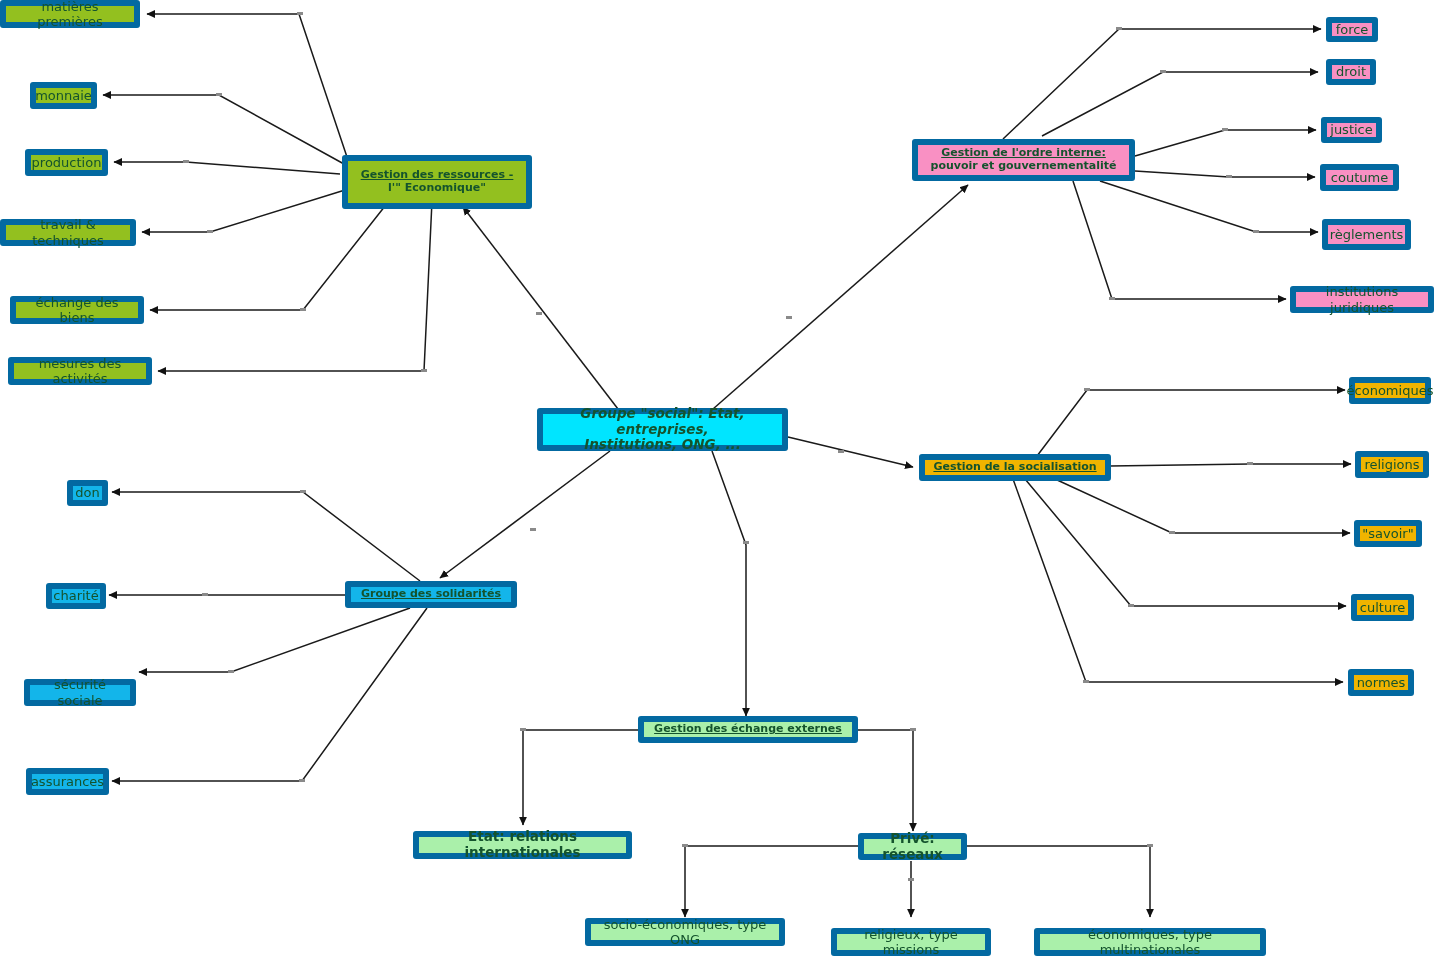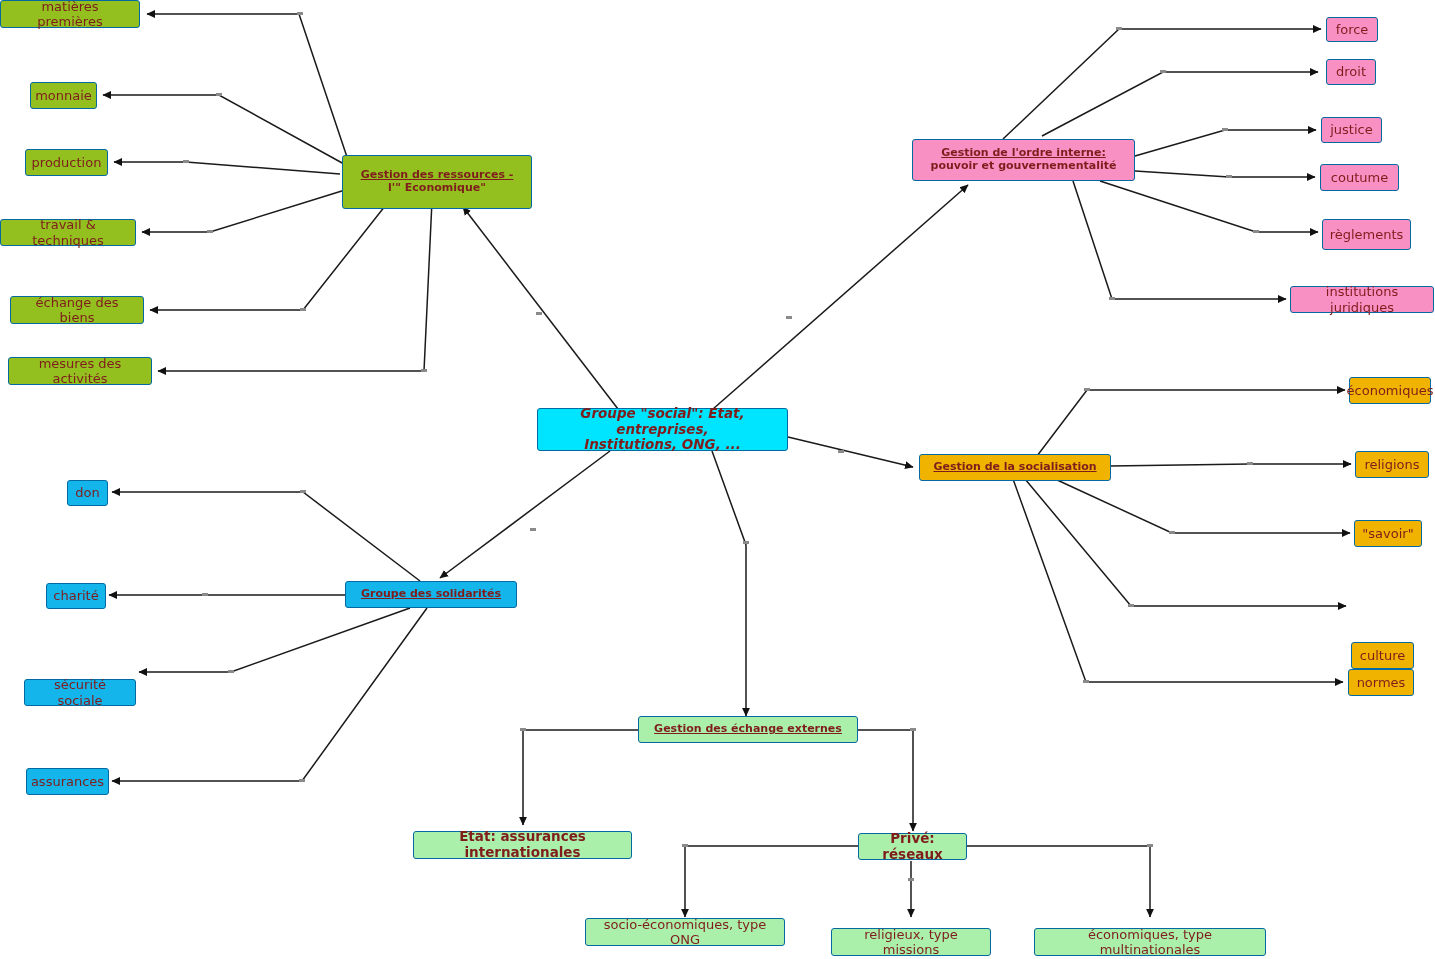--- a/index.html
+++ b/index.html
@@ -1,21 +1,21 @@
 <!DOCTYPE html>
 <html><head>
 <meta charset="utf-8">
 <style>
   html,body{margin:0;padding:0;background:#ffffff;}
   body{font-family:"DejaVu Sans","Liberation Sans",sans-serif;}
   #canvas{position:relative;width:1435px;height:959px;overflow:hidden;background:#fff;}
   svg#edges{position:absolute;left:0;top:0;width:1435px;height:959px;pointer-events:none;}
-  .node{position:absolute;box-sizing:border-box;border:1px solid #0369a1;border-radius:3px;
+  .node{position:absolute;box-sizing:border-box;border:6px solid #0369a1;border-radius:3px;
         display:flex;align-items:center;justify-content:center;text-align:center;
-        color:#7f1d1d;line-height:1.18;padding:3px 8px;}
+        color:#14532d;line-height:1.18;padding:3px 8px;}
   .leaf{font-size:13px;font-weight:400;}
   .hub{font-size:11px;font-weight:bold;}
   .hub .ul{text-decoration:underline;}
   .center{font-size:13.5px;font-weight:bold;font-style:italic;}
   .sub{font-size:13.5px;font-weight:bold;}
   .c-green{background:#93c01f;}
   .c-pink{background:#f990c3;}
   .c-orange{background:#f0b400;}
   .c-cyan{background:#00e5ff;}
   .c-blue{background:#13b5ea;}
@@ -133,36 +133,36 @@
     <span><span>Groupe "social": Etat, entreprises,</span><br><span>Institutions, ONG, ...</span></span>
   </div>
 
   <div class="node hub c-orange" style="left:919px;top:454px;width:192px;height:27px;">
     <span class="ul">Gestion de la socialisation</span>
   </div>
 
   <div class="node leaf c-orange" style="left:1349px;top:377px;width:82px;height:27px;">économiques</div>
   <div class="node leaf c-orange" style="left:1355px;top:451px;width:74px;height:27px;">religions</div>
   <div class="node leaf c-orange" style="left:1354px;top:520px;width:68px;height:27px;">"savoir"</div>
-  <div class="node leaf c-orange" style="left:1351px;top:594px;width:63px;height:27px;margin-top:48px;">culture</div>
+  <div class="node leaf c-orange" style="left:1351px;top:594px;width:63px;height:27px;">culture</div>
   <div class="node leaf c-orange" style="left:1348px;top:669px;width:66px;height:27px;">normes</div>
 
   <div class="node hub c-blue" style="left:345px;top:581px;width:172px;height:27px;">
     <span class="ul">Groupe des solidarités</span>
   </div>
 
   <div class="node leaf c-blue" style="left:67px;top:480px;width:41px;height:26px;">don</div>
   <div class="node leaf c-blue" style="left:46px;top:583px;width:60px;height:26px;">charité</div>
   <div class="node leaf c-blue" style="left:24px;top:679px;width:112px;height:27px;">sécurité sociale</div>
   <div class="node leaf c-blue" style="left:26px;top:768px;width:83px;height:27px;">assurances</div>
 
   <div class="node hub c-lgreen" style="left:638px;top:716px;width:220px;height:27px;">
     <span class="ul">Gestion des échange externes</span>
   </div>
 
-  <div class="node sub c-lgreen" style="left:413px;top:831px;width:219px;height:28px;">Etat: assurances internationales</div>
+  <div class="node sub c-lgreen" style="left:413px;top:831px;width:219px;height:28px;">Etat: relations internationales</div>
   <div class="node sub c-lgreen" style="left:858px;top:833px;width:109px;height:27px;">Privé: réseaux</div>
 
   <div class="node leaf c-lgreen" style="left:585px;top:918px;width:200px;height:28px;">socio-économiques, type ONG</div>
   <div class="node leaf c-lgreen" style="left:831px;top:928px;width:160px;height:28px;">religieux, type missions</div>
   <div class="node leaf c-lgreen" style="left:1034px;top:928px;width:232px;height:28px;">économiques, type multinationales</div>
 
 </div>
 
 </body></html>

